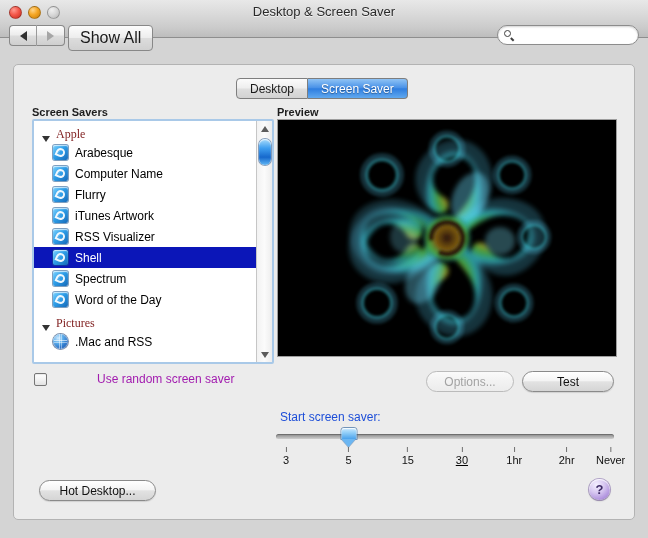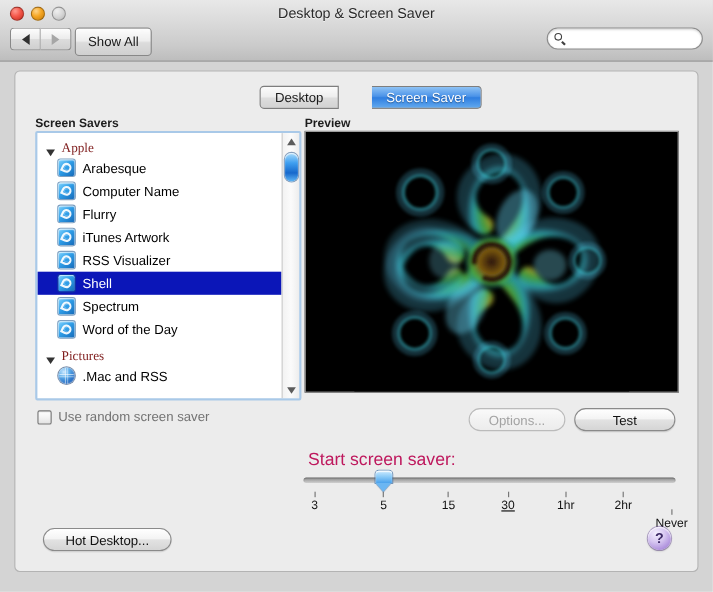--- a/index.html
+++ b/index.html
@@ -23,21 +23,21 @@
     height: 538px;
     background: #d4d4d4;
     box-sizing: border-box;
   }
 
   
   .titlebar {
     position: absolute;
     left: 0; top: 0;
     width: 648px;
-    height: 56px;
+    height: 38px;
     background: linear-gradient(to bottom, #e8e8e8 0%, #d9d9d9 40%, #cbcbcb 75%, #bdbdbd 100%);
     border-bottom: 1px solid #8e8e8e;
     box-sizing: border-box;
   }
   .traffic-lights {
     position: absolute;
     left: 9px; top: 6px;
     display: flex;
     gap: 6px;
   }
@@ -93,21 +93,21 @@
   .arr-r { border-left: 7px solid #a6a6a6; }
 
   .showall {
     position: absolute;
     left: 68px; top: 25px;
     height: 21px;
     padding: 12px 11px;
     border-radius: 4px;
     border: 1px solid #888;
     background: linear-gradient(to bottom, #fdfdfd 0%, #ededed 48%, #dcdcdc 52%, #d0d0d0 100%);
-    font-size: 12px;
+    font-size: 16px;
     color: #1a1a1a;
     display: flex;
     align-items: center;
     box-sizing: border-box;
     cursor: default;
   }
 
   .searchbox {
     position: absolute;
     left: 497px; top: 25px;
@@ -185,21 +185,20 @@
     cursor: default;
     color: #1a1a1a;
   }
   .tab.first {
     border-radius: 4px 0 0 4px;
     background: linear-gradient(to bottom, #fbfbfb 0%, #eeeeee 48%, #dedede 52%, #d2d2d2 100%);
   }
   .tab.last {
     border-radius: 0 4px 4px 0;
     border-left: none;
-    margin-left: 30px;
   }
   .tab.active {
     background: linear-gradient(to bottom, #8fc3f5 0%, #4b93e8 45%, #2f7ee0 52%, #61a9ef 100%);
     color: #ffffff;
     text-shadow: 0 1px 1px rgba(0,0,0,0.35);
   }
 
   
   .sec-label {
     position: absolute;
@@ -374,22 +373,23 @@
     width: 250px; height: 250px;
     transform: translate(-50%, -50%);
   }
 
   
   .cbrow {
     position: absolute;
     display: flex;
     align-items: center;
     font-size: 12px;
-    color: #737373;
+    color: #a21caf;
     cursor: default;
+    gap: 44px;
   }
   #cb-random { left: 20px; top: 307px; }
   #cb-clock  { left: 20px; top: 330px; }
   .cbox {
     width: 13px; height: 13px;
     border: 1px solid #767676;
     border-radius: 2px;
     background: linear-gradient(to bottom, #ffffff 0%, #f2f2f2 55%, #e2e2e2 100%);
     margin-right: 6px;
     box-sizing: border-box;
@@ -419,22 +419,22 @@
     box-shadow: none;
   }
   #btn-options { left: 412px; top: 306px; width: 88px; }
   #btn-test    { left: 508px; top: 306px; width: 92px; }
   #btn-hotcorners { left: 25px; top: 415px; width: 117px; }
 
   
   .slider-label {
     position: absolute;
     left: 266px; top: 345px;
-    font-size: 16px;
-    color: #be185d;
+    font-size: 12px;
+    color: #1d4ed8;
   }
   .slider-wrap {
     position: absolute;
     left: 262px; top: 365px;
     width: 338px; height: 12px;
   }
   .slider-track {
     position: absolute;
     left: 0; top: 4px;
     width: 338px; height: 5px;
@@ -694,21 +694,21 @@
           <div class="tlabel">30</div>
         </div>
         <div class="tick" style="left: 70.5%;">
           <div class="mark"></div>
           <div class="tlabel">1hr</div>
         </div>
         <div class="tick" style="left: 86%;">
           <div class="mark"></div>
           <div class="tlabel">2hr</div>
         </div>
-        <div class="tick" style="left: 99%; margin-top: 16px;">
+        <div class="tick" style="left: 99%;">
           <div class="mark"></div>
           <div class="tlabel">Never</div>
         </div>
       </div>
 
     <div class="pill" id="btn-hotcorners">Hot Desktop...</div>
     <div class="help-btn">?</div>
 
   </div>
 </div>

